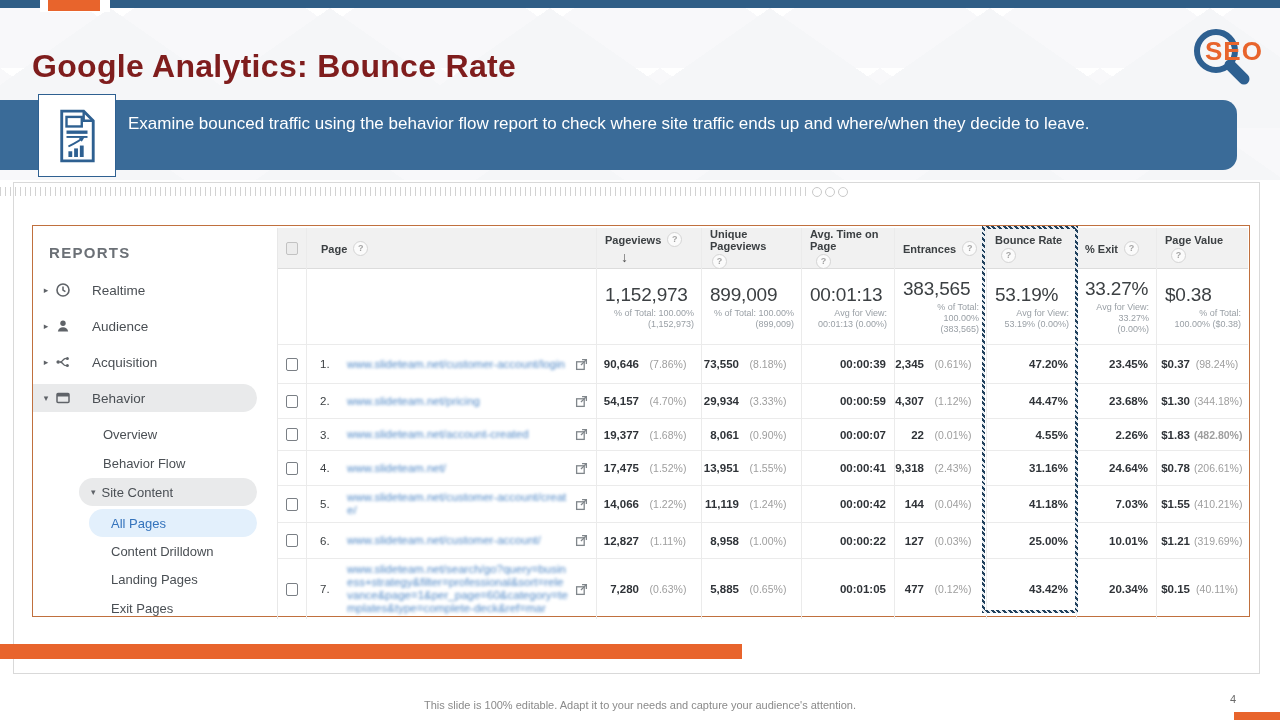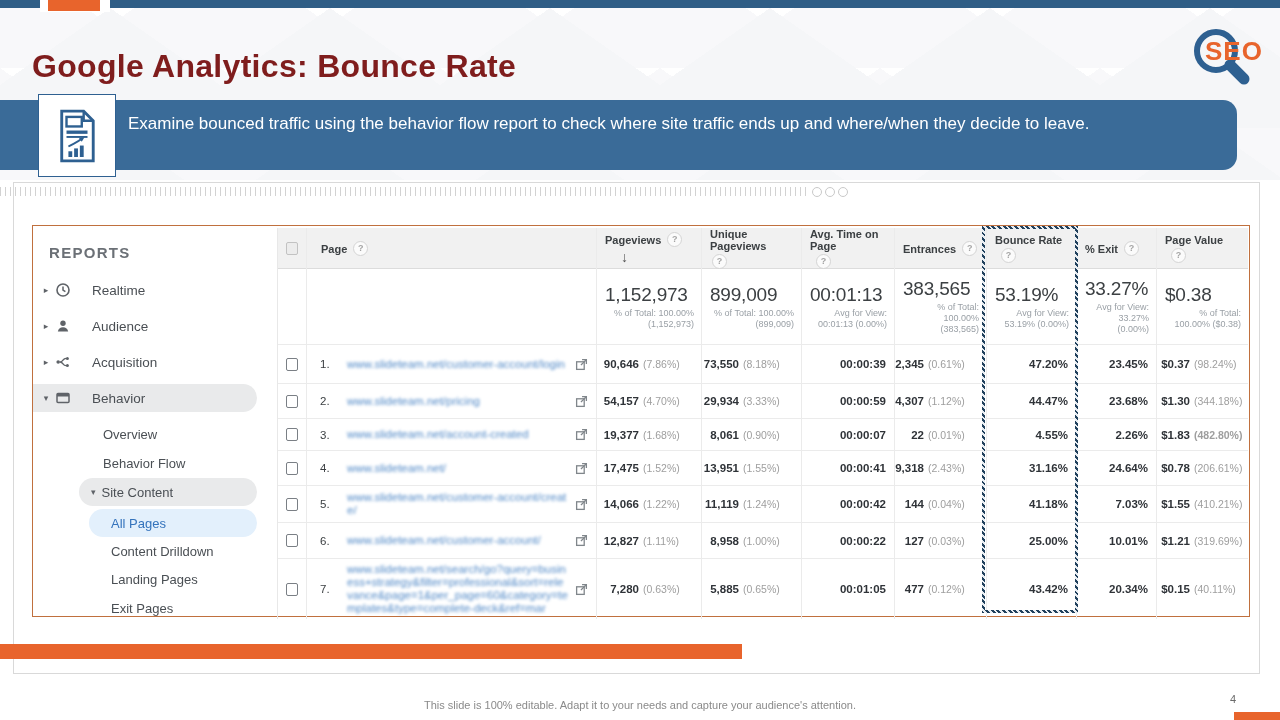--- a/index.html
+++ b/index.html
@@ -70,21 +70,21 @@
   .sum-v{font-size:19px;letter-spacing:-0.2px;color:#3c4043;}
   .sum-s{font-size:9px;color:#9aa0a6;text-align:right;line-height:11px;margin-top:2px;}
 
   .trow{border-top:1px solid #ebebeb;}
   .trow .c{justify-content:flex-end;}
   .c.pagec{justify-content:flex-start;padding:0;}
   .idx{width:16px;margin-left:13px;flex:none;color:#3c4043;}
   .url{flex:1;margin-left:11px;color:#5189C7;line-height:13px;word-break:break-all;filter:blur(1.6px);}
   .ext{flex:none;margin:0 8px 0 6px;}
   .v{font-weight:bold;color:#2f3338;}
-  .pct{min-width:50px;text-align:left;color:#9e9e9e;font-size:10.5px;margin-left:4px;}
+  .pct{min-width:50px;text-align:center;color:#9e9e9e;font-size:10.5px;margin-left:4px;}
 
   
   .marquee{position:absolute;left:949px;top:0;width:96px;height:387px;box-sizing:border-box;
            border:3px solid;border-image:repeating-linear-gradient(45deg,#20405c 0 2px,#e9eef3 2px 4px) 3;
            pointer-events:none;}
 
   
   .accent-bar{position:absolute;left:0;top:644px;width:742px;height:15px;background:#E8642C;}
   .footer{position:absolute;left:0;top:699px;width:1280px;text-align:center;font-size:11px;color:#8a8a8a;}
   .pagenum{position:absolute;left:1220px;top:693px;width:26px;text-align:center;font-size:11px;color:#6a6a6a;}

